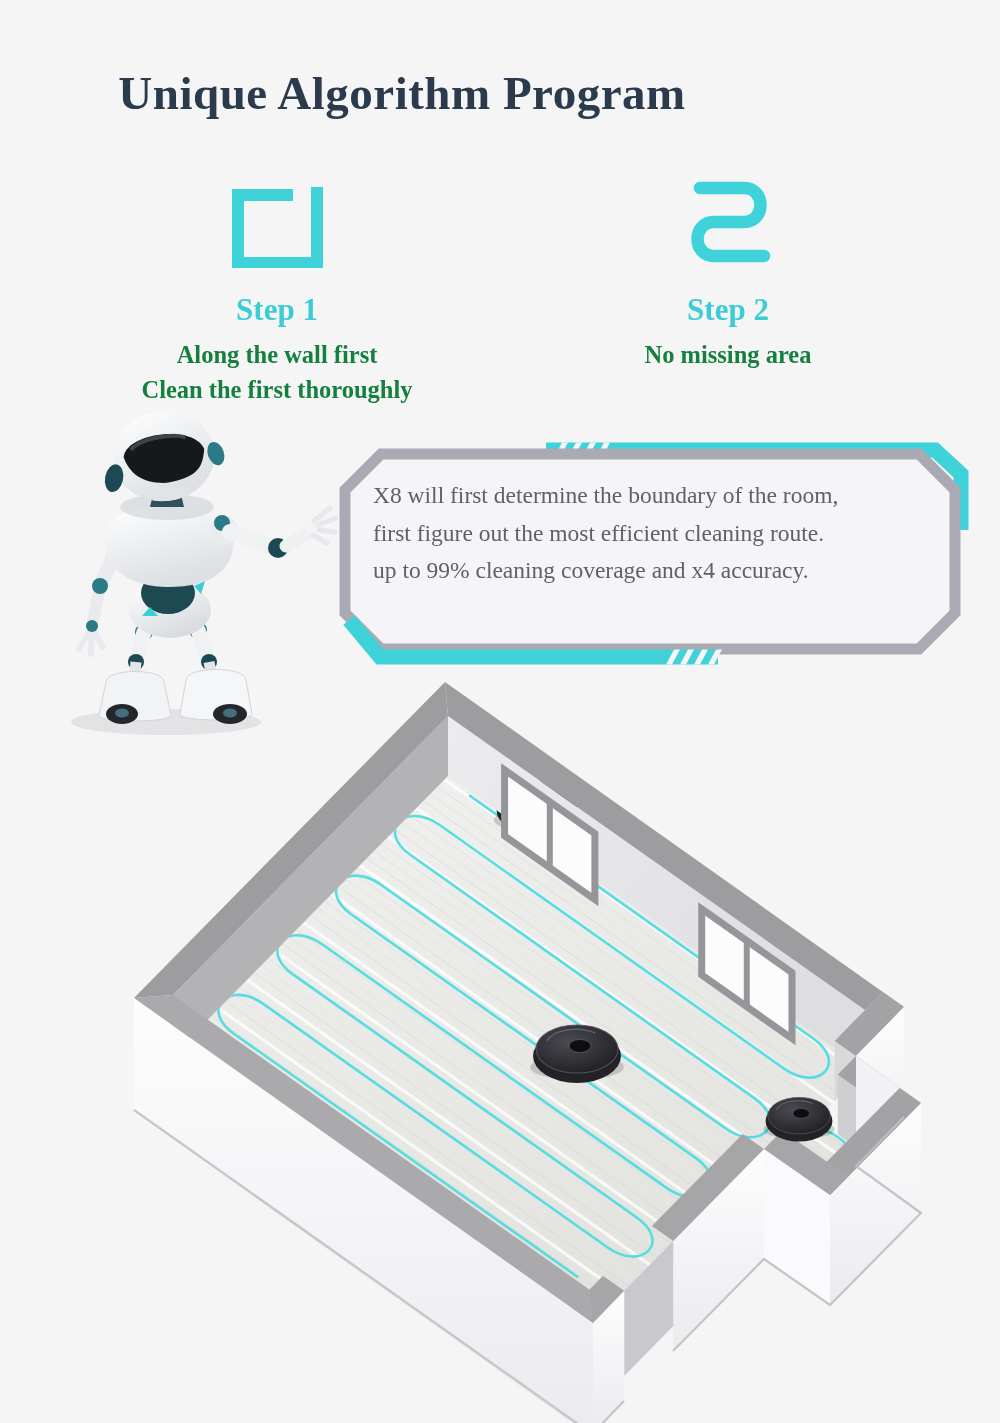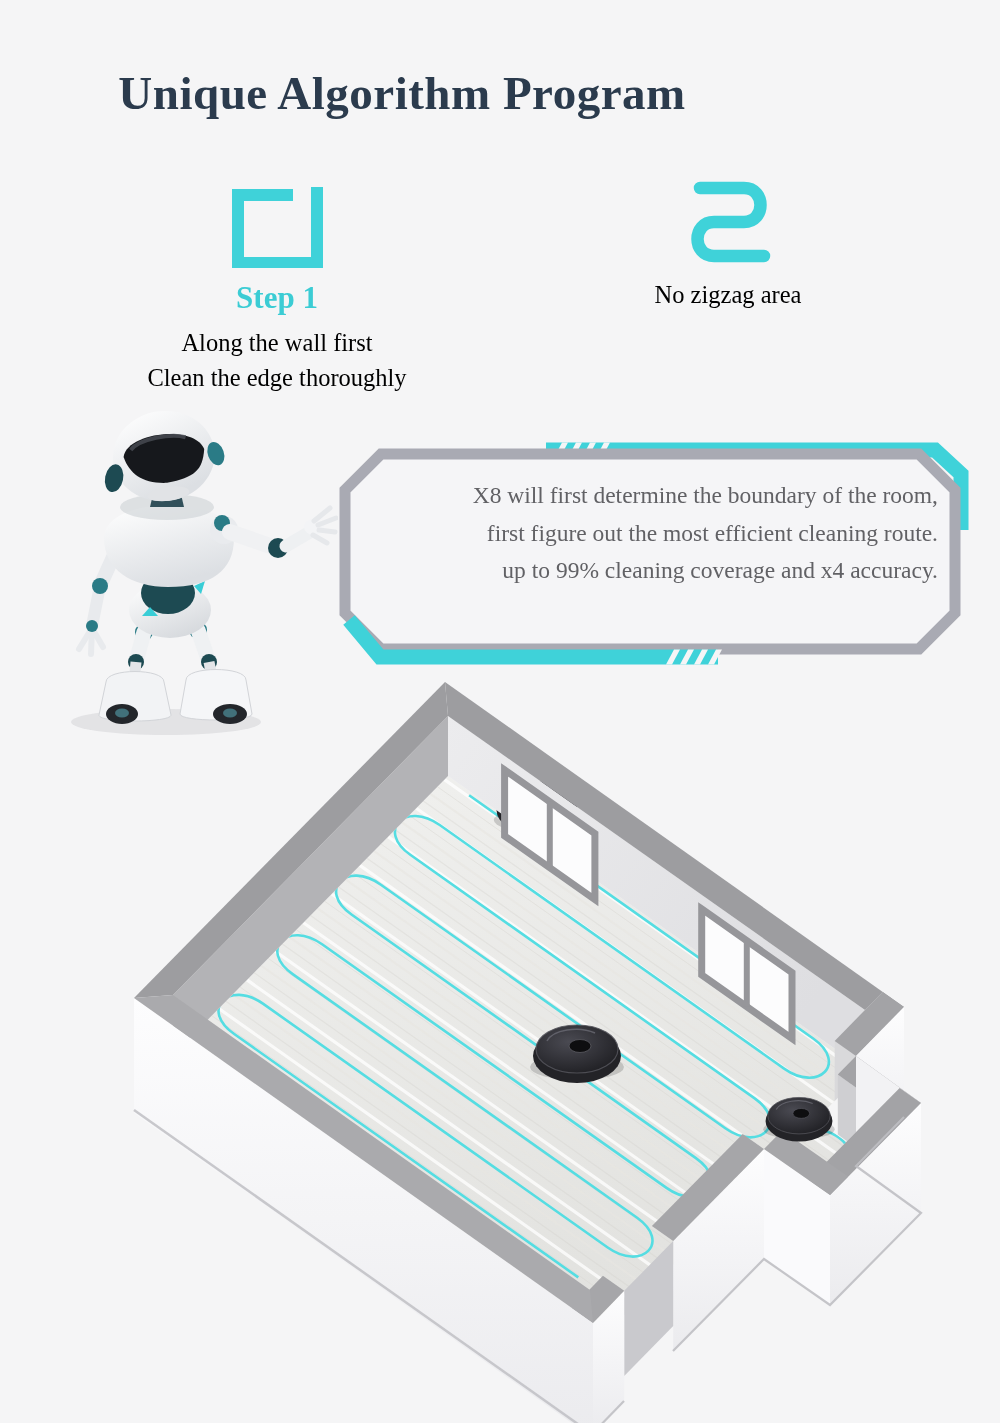--- a/index.html
+++ b/index.html
@@ -3,54 +3,55 @@
 <meta charset="utf-8">
 <style>
   html,body{margin:0;padding:0;background:#e9e9ea;}
   .canvas{position:relative;width:1000px;height:1423px;background:#f5f5f6;overflow:hidden;
           font-family:"Liberation Serif","DejaVu Serif",serif;}
   .abs{position:absolute;}
   .page-title{left:0;top:66px;width:804px;text-align:center;font-size:47px;font-weight:700;
               color:#2b3b4d;letter-spacing:.5px;}
   .step-block{top:182px;text-align:center;}
   .step-block .icon-wrap{height:86px;display:flex;align-items:center;justify-content:center;}
-  .step-label{margin-top:12px;font-size:31px;font-weight:700;color:#3bccd4;}
-  .step-desc{margin-top:9px;font-size:24.5px;font-weight:400;color:#000000;line-height:35px;}
+  .step-label{margin-top:24px;font-size:31px;font-weight:700;color:#3bccd4;}
+  .step-desc{margin-top:9px;font-size:24.5px;font-weight:700;color:#15803d;line-height:35px;}
   .info-text{position:absolute;left:43px;top:53px;width:565px;font-size:23.5px;color:#616165;
-             line-height:37.5px;text-align:right;}
+             line-height:37.5px;}
   svg{display:block;}
 </style>
 </head>
 <body>
 
 <div class="canvas">
 
   <div class="abs page-title">Unique Algorithm Program</div>
 
   <div class="abs step-block" style="left:42px;width:470px;">
     <div class="icon-wrap">
       <svg width="95" height="86" viewBox="0 0 95 86">
         <path d="M87 5 V81 H8 V13 H63" fill="none" stroke="#3fd2d9" stroke-width="12"></path>
       </svg>
     </div>
     <div class="step-label">Step 1</div>
     <div class="step-desc">
       <div>Along the wall first</div>
-      <div>Clean the edge thoroughly</div>
+      <div>Clean the first thoroughly</div>
     </div>
   </div>
 
   <div class="abs step-block" style="left:498px;width:460px;">
     <div class="icon-wrap">
       <svg width="100" height="92" viewBox="0 0 100 92">
         <path d="M22 9 H66 C88 9 88 43 66 43 H36 C14 43 14 77 36 77 H86" fill="none" stroke="#3fd2d9" stroke-width="12.5" stroke-linecap="round"></path>
       </svg>
     </div>
+    <div class="step-label">Step 2</div>
     <div class="step-desc">
-      <div>No zigzag area</div>
+      <div>No missing area</div>
     </div>
   </div>
 
   <div class="abs" style="left:46px;top:400px;">
     <svg width="292" height="338" viewBox="0 0 292 338">
       <defs>
         <linearGradient id="mg" x1="0" y1="0" x2="0.6" y2="1">
           <stop offset="0" stop-color="#ffffff"></stop>
             <stop offset="1" stop-color="#d7dade"></stop>
         </linearGradient>

